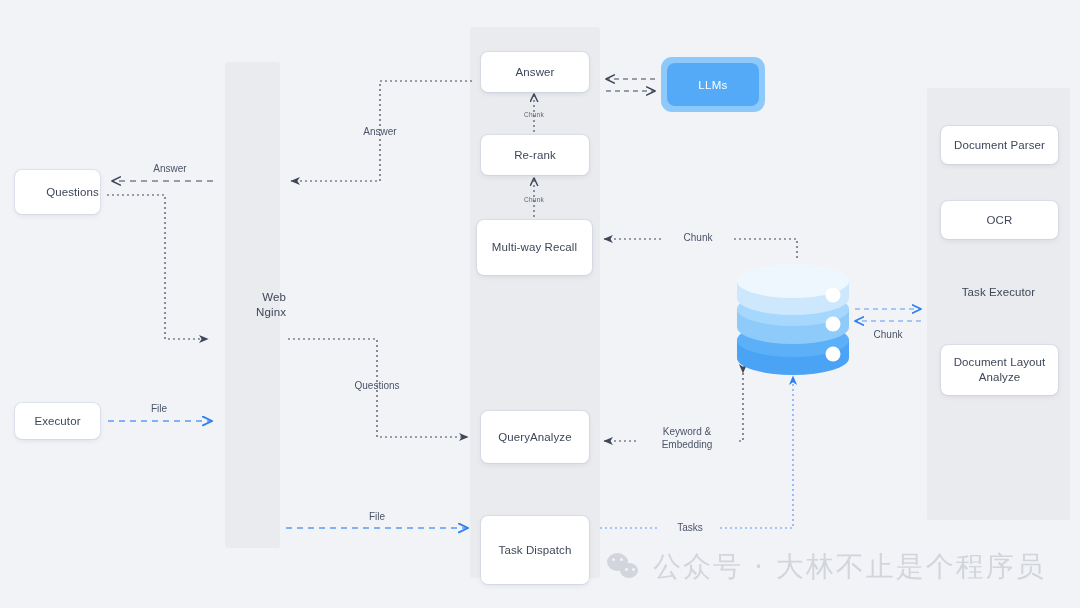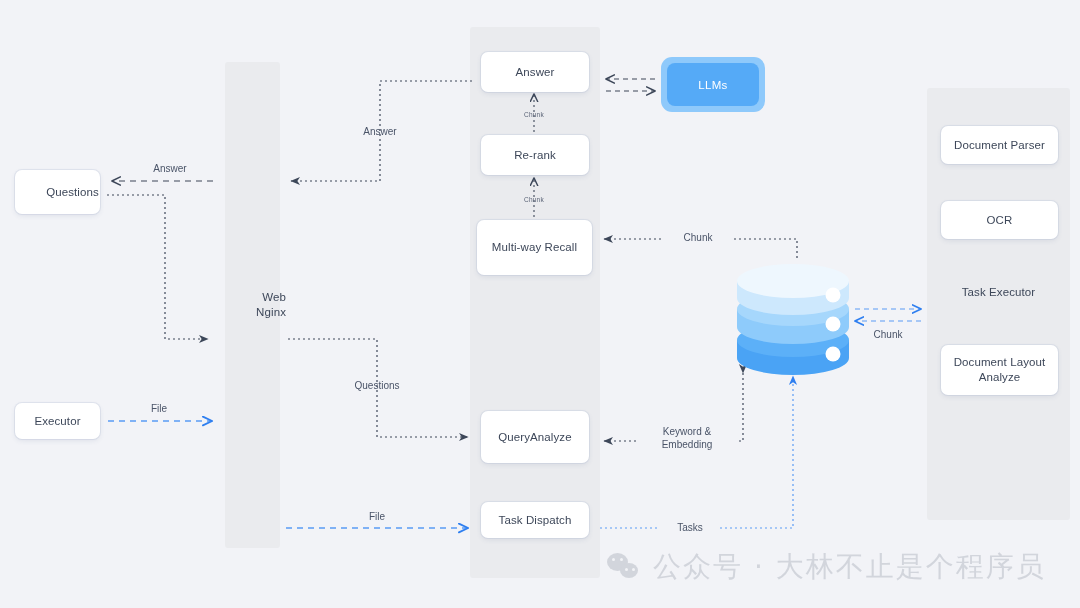--- a/index.html
+++ b/index.html
@@ -162,21 +162,21 @@
   <div class="node" style="left:477px;top:220px;width:115px;height:55px;">
     <span>Multi-way Recall</span>
   </div>
 
 
   <div class="node" style="left:481px;top:411px;width:108px;height:52px;">
     <span>Query</span>
     <span>Analyze</span>
   </div>
 
-  <div class="node" style="left:481px;top:502px;width:108px;height:36px;">
+  <div class="node" style="left:481px;top:516px;width:108px;height:68px;">
     <span>Task Dispatch</span>
   </div>
 
   <div class="llm-outer" style="left:661px;top:57px;width:104px;height:55px;">
     <div class="llm-inner">
       <span>LLMs</span>
     </div>
   </div>
 
   <svg style="position:absolute;left:733px;top:262px;width:120px;height:118px;" viewBox="0 0 120 118">

